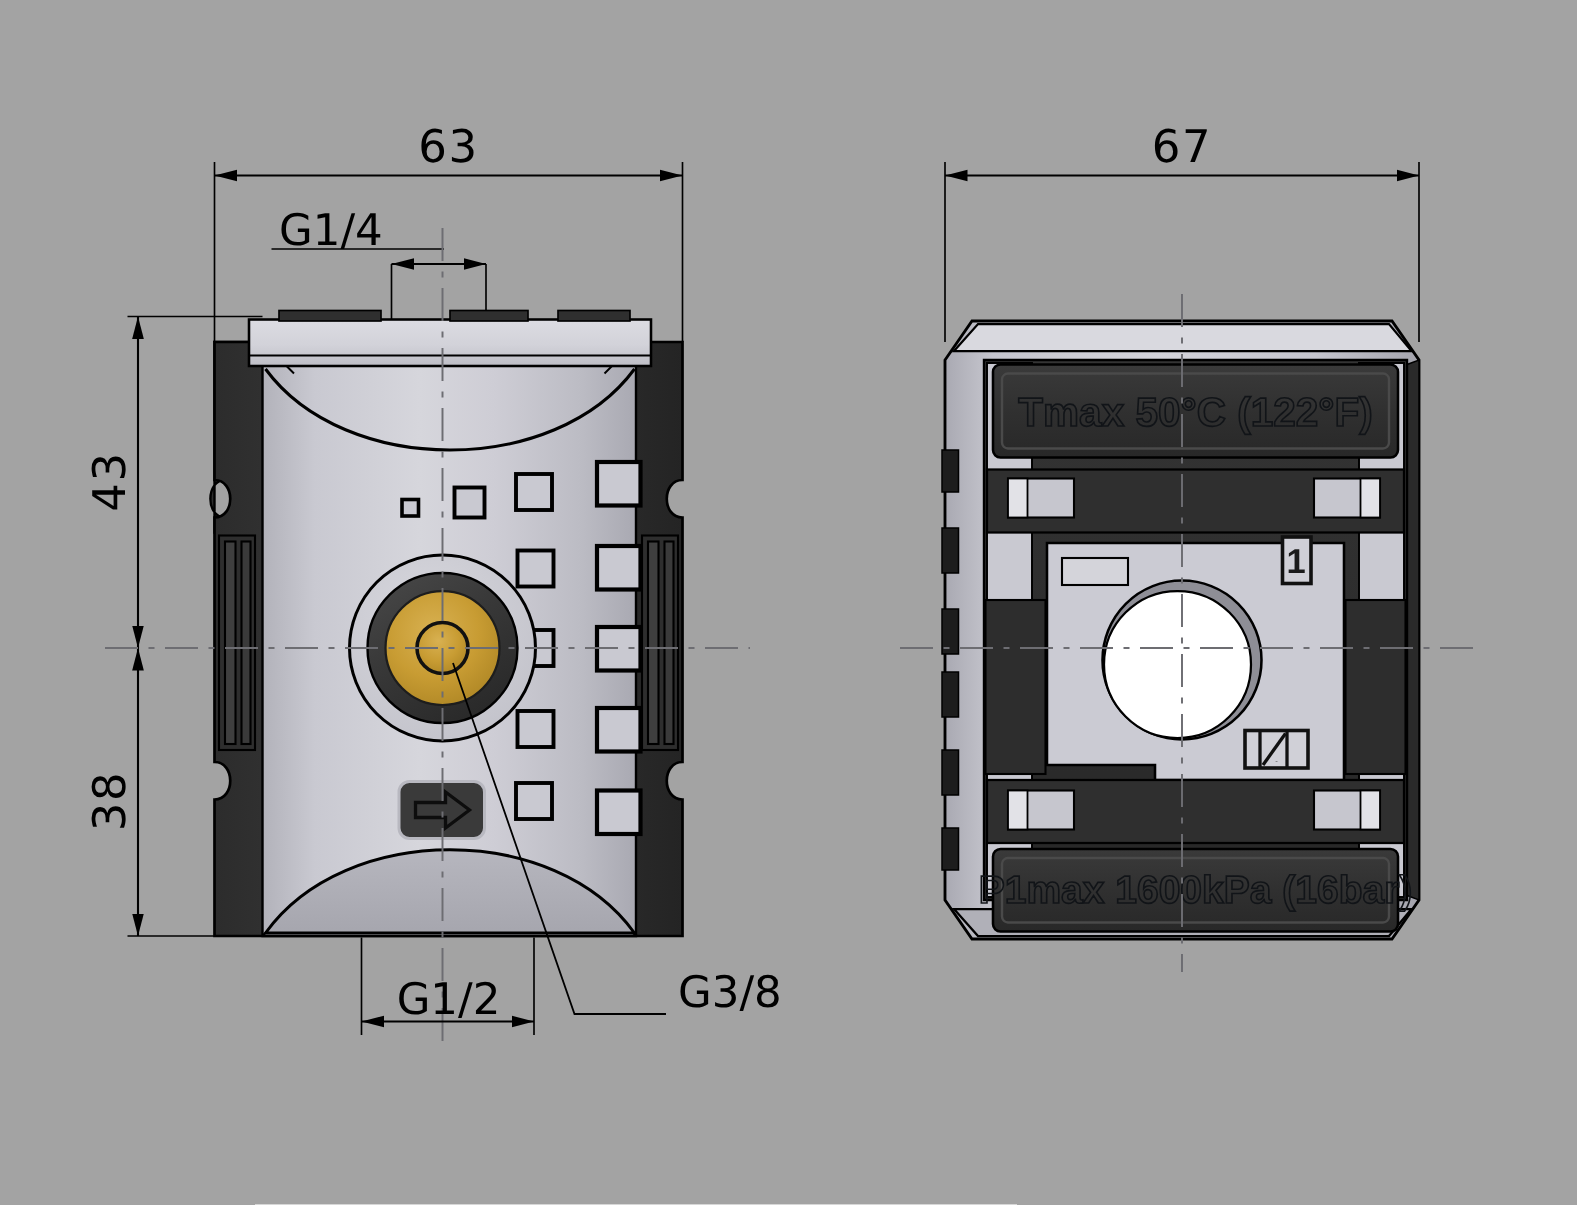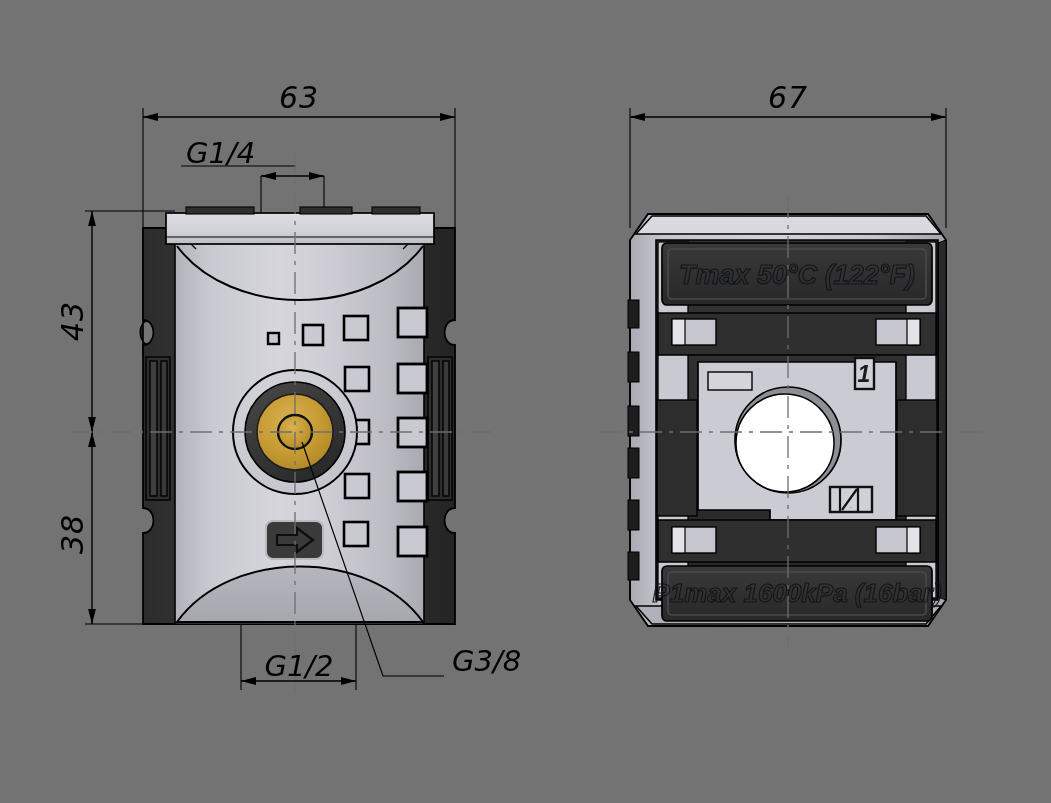--- a/index.html
+++ b/index.html
@@ -10,22 +10,21 @@
   body {
     width: 1051px;
     height: 803px;
     font-family: "Liberation Sans", sans-serif;
     overflow: hidden;
   }
   #drawing-root {
     position: relative;
     width: 1051px;
     height: 803px;
-    background: #737373;
-    font-style: italic;
+    background: #a3a3a3;
   }
   svg.cad {
     position: absolute;
     left: 0;
     top: 0;
     width: 1051px;
     height: 803px;
     display: block;
   }
   .dim-text {

